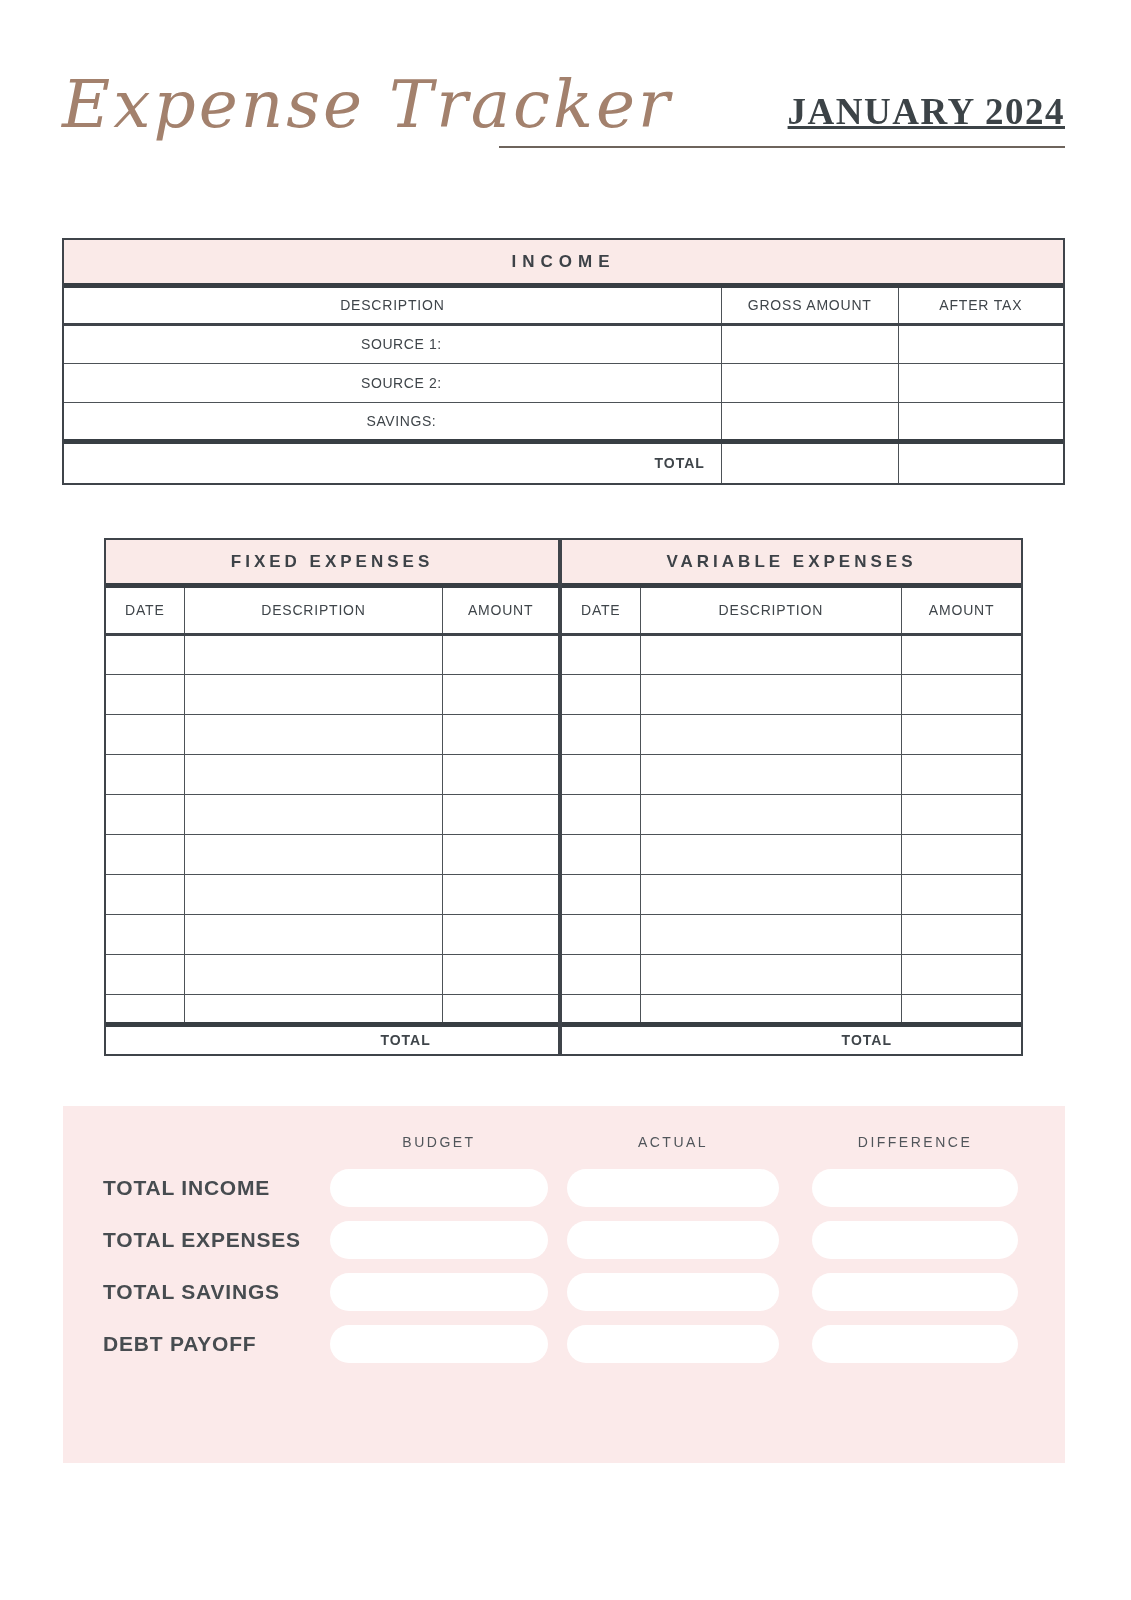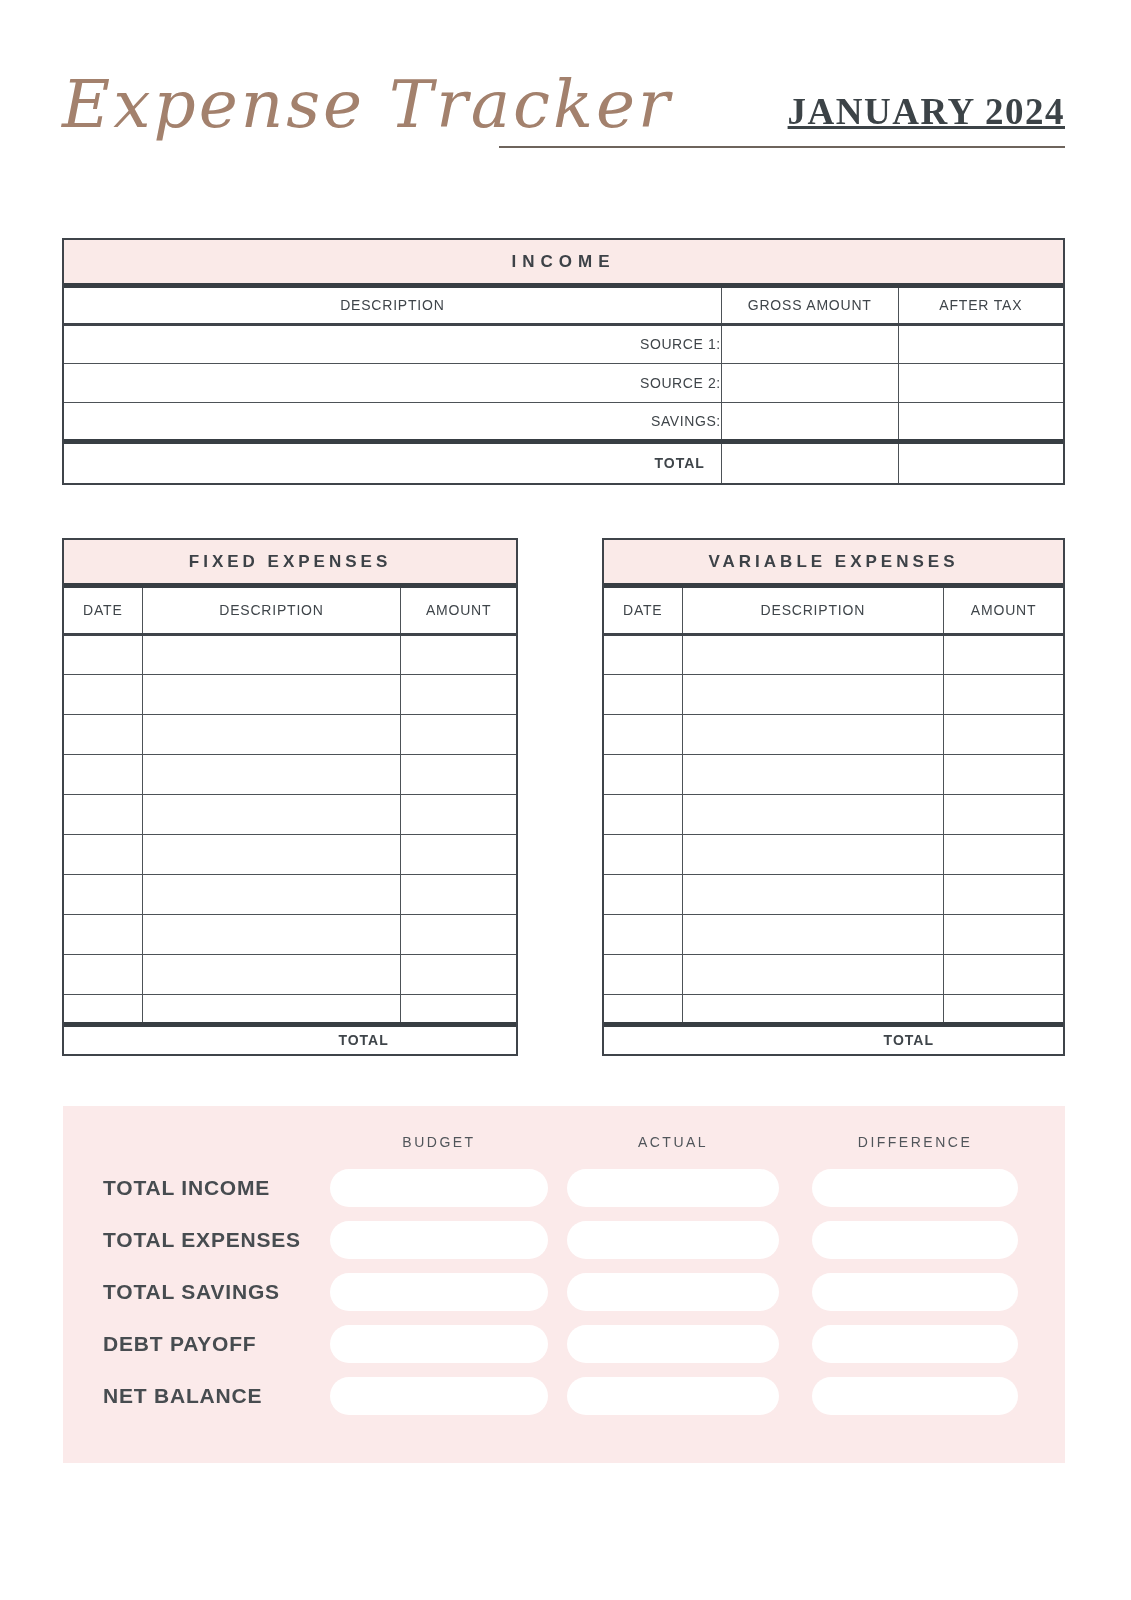--- a/index.html
+++ b/index.html
@@ -41,26 +41,26 @@
   th { font-weight:400; letter-spacing:0.8px; text-align:center; }
   
   tr > :first-child { border-left:none; }
   tr > :last-child  { border-right:none; }
   thead tr th { border-top:none; border-bottom:3px solid #3f444a; }
   tr.total-row > td, td.total-cell { border-top:5px solid #383e43; border-bottom:none; }
 
   
   .income thead th { height:36px; }
   .income tbody td { height:39px; }
-  .income td.label-cell { text-align:right; padding-left:18px; letter-spacing:0.6px; }
+  .income td.label-cell { text-align:center; padding-left:18px; letter-spacing:0.6px; }
   .income tr.total-row td { height:42px; }
   .income td.total-label { text-align:right; padding-right:16px; font-weight:700; letter-spacing:1px; }
 
   
-  .expenses { display:flex; justify-content:space-between; margin-top:53px; }
+  .expenses { display:flex; justify-content:center; margin-top:53px; }
   .exp-fixed { width:456px; }
   .exp-variable { width:463px; }
   .exp thead th { height:46px; }
   .exp tbody td { height:40px; }
   .exp tbody tr:last-child td { height:30px; }
   .exp td.total-cell {
     height:41px; text-align:right; font-weight:700; letter-spacing:1px;
     padding-right:calc(25.5% + 12px);
   }
 
@@ -313,22 +313,16 @@
         <div class="pill col-1"></div>
         <div class="pill col-2"></div>
         <div class="pill col-3"></div>
       </div>
       <div class="sum-row">
         <div class="sum-label">DEBT PAYOFF</div>
         <div class="pill col-1"></div>
         <div class="pill col-2"></div>
         <div class="pill col-3"></div>
       </div>
-      <div class="sum-row">
-        <div class="sum-label">NET BALANCE</div>
-        <div class="pill col-1"></div>
-        <div class="pill col-2"></div>
-        <div class="pill col-3"></div>
-      </div>
     </div>
 
   </div>
 </div>
 
 </body></html>

